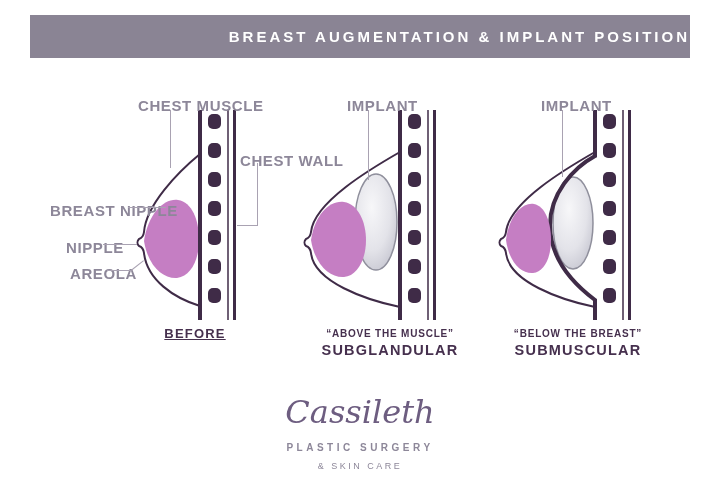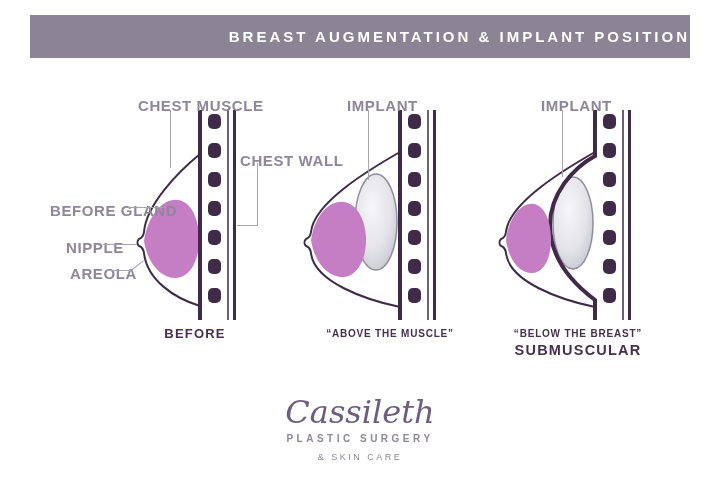--- a/index.html
+++ b/index.html
@@ -26,30 +26,30 @@
     position:absolute;font-size:15px;font-weight:700;letter-spacing:.6px;
     color:var(--label_gray,#8d8799);white-space:nowrap;
   }
   .leader{position:absolute;background:var(--leader_gray,#a9a2b2);}
   .leader.h{height:1px;}
   .leader.v{width:1px;}
   .cap{
     position:absolute;text-align:center;font-weight:700;
     color:var(--caption_purple,#46304e);letter-spacing:1.2px;
   }
-  .cap .line{font-size:13px;line-height:18px;}
+  .cap .line{font-size:13px;line-height:18px;text-decoration:underline;}
   .cap .q{font-size:10px;letter-spacing:.8px;}
   .cap .b{font-size:14.5px;margin-top:3px;}
   .logo{position:absolute;left:0;right:0;top:394px;text-align:center;}
   .logo .script{
     font-family:"DejaVu Serif",serif;font-style:italic;font-size:32px;
     color:var(--logo_purple,#6d5d80);line-height:36px;
   }
   .logo .l1{
-    margin-top:3px;font-size:10px;font-weight:700;letter-spacing:3.5px;
+    margin-top:12px;font-size:10px;font-weight:700;letter-spacing:3.5px;
     color:var(--label_gray,#8d8799);
   }
   .logo .l2{
     margin-top:8px;font-size:9px;font-weight:400;letter-spacing:2.5px;
     color:var(--label_gray,#8d8799);
   }
 </style>
 </head>
 <body>
 
@@ -76,21 +76,21 @@
     <path class="skin" d="M70,44 C48,62 16,95 14,122 C13.5,126 12,128 9,129 C7,131 7,134 9,136 C12,137 13.5,139 14,143 C17,170 44,188 70,196"></path>
   </svg>
 
   <span class="lbl" style="left:138px;top:97px">CHEST MUSCLE</span>
   <div class="leader v" style="left:170px;top:110px;height:58px"></div>
 
   <span class="lbl" style="left:240px;top:152px">CHEST WALL</span>
   <div class="leader v" style="left:257px;top:163px;height:62px"></div>
   <div class="leader h" style="left:237px;top:225px;width:21px"></div>
 
-  <span class="lbl" style="left:50px;top:202px">BEFORE GLAND</span>
+  <span class="lbl" style="left:50px;top:202px">BREAST NIPPLE</span>
   <div class="leader h" style="left:128px;top:207px;width:38px"></div>
 
   <span class="lbl" style="left:66px;top:239px">NIPPLE</span>
   <div class="leader h" style="left:103px;top:244px;width:34px"></div>
 
   <span class="lbl" style="left:70px;top:265px">AREOLA</span>
   <div class="leader h" style="left:107px;top:270px;width:24px"></div>
   <div class="leader h" style="left:131px;top:270px;width:16px;transform:rotate(-38deg);transform-origin:left center"></div>
 
   <div class="cap" style="left:115px;top:325px;width:160px">
@@ -120,20 +120,21 @@
     <ellipse cx="76" cy="112" rx="21" ry="48" fill="url(#imp2)" stroke="#8f8f9c" stroke-width="1.5"></ellipse>
     <path class="gland" d="M11,130 C15,104 30,90 44,92 C58,94 66,112 66,130 C66,150 57,166 44,167 C30,168 15,155 11,130 Z"></path>
     <path class="skin" d="M100,42 C72,58 14,92 11,122 C10.5,126 9,128 6,129 C4,131 4,134 6,136 C9,137 10.5,139 11,143 C14,172 66,190 100,197"></path>
   </svg>
 
   <span class="lbl" style="left:347px;top:97px">IMPLANT</span>
   <div class="leader v" style="left:368px;top:110px;height:70px"></div>
 
   <div class="cap" style="left:300px;top:328px;width:180px">
     <div class="q">“ABOVE THE MUSCLE”</div>
+    <div class="b">SUBGLANDULAR</div>
   </div>
 
   <svg class="anat" style="left:495px;top:110px" width="140" height="210" viewBox="0 0 140 210">
     <defs>
       <radialGradient id="imp3" cx="40%" cy="35%" r="75%">
         <stop offset="0%" stop-color="#f7f7f9"></stop>
         <stop offset="60%" stop-color="#e3e3e9"></stop>
         <stop offset="100%" stop-color="#c4c4cf"></stop>
       </radialGradient>
     </defs>

